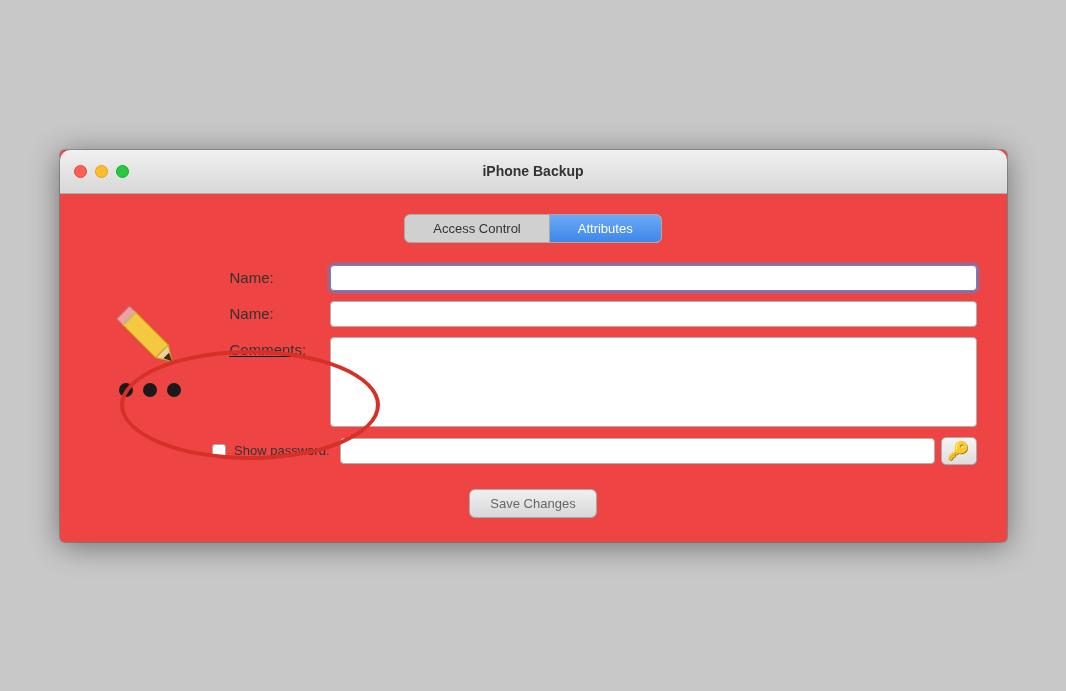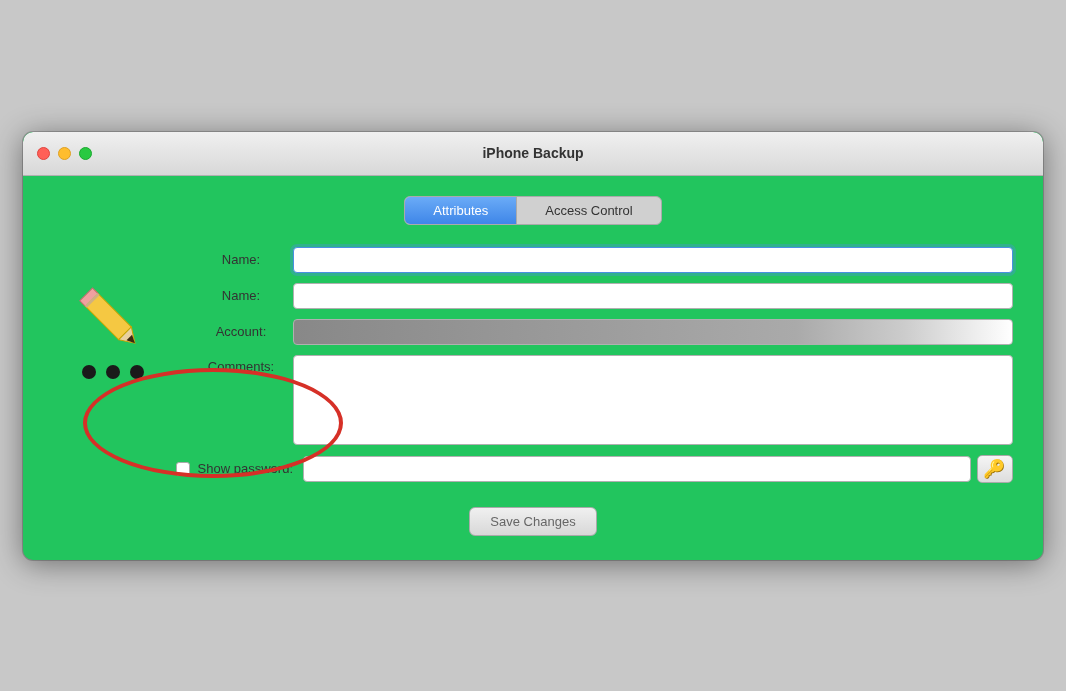--- a/index.html
+++ b/index.html
@@ -8,23 +8,23 @@
       background: #c8c8c8;
       display: flex;
       justify-content: center;
       align-items: center;
       width: 1066px;
       height: 691px;
       font-family: -apple-system, "Helvetica Neue", Arial, sans-serif;
     }
 
     .window {
-      width: 1020px;
-      background: #22c55e;
-      border-radius: 10px;
+      width: 947px;
+      background: #ef4444;
+      border-radius: 5px;
       box-shadow: 0 4px 30px rgba(0,0,0,0.45), 0 0 0 1px rgba(0,0,0,0.2);
       overflow: hidden;
     }
 
     .title-bar {
       background: linear-gradient(to bottom, #f0f0f0, #d8d8d8);
       height: 44px;
       display: flex;
       align-items: center;
       justify-content: center;
@@ -137,22 +137,22 @@
     }
 
     .form-row {
       display: flex;
       align-items: center;
       margin-bottom: 10px;
     }
 
     .form-label {
       width: 100px;
-      text-align: center;
-      font-size: 13px;
+      text-align: left;
+      font-size: 15px;
       color: #333;
       padding-right: 4px;
       flex-shrink: 0;
     }
 
     .form-input {
       flex: 1;
       height: 26px;
       border: 1px solid #b0b0b0;
       border-radius: 4px;
@@ -290,22 +290,22 @@
       <div class="tb-btn minimize"></div>
       <div class="tb-btn maximize"></div>
     </div>
     <span class="title-bar-title">iPhone Backup</span>
   </div>
 
   <div class="window-body">
 
     <div class="tab-bar">
       <div class="tab-group">
+        <button class="tab">Access Control</button>
         <button class="tab active">Attributes</button>
-        <button class="tab">Access Control</button>
       </div>
     </div>
 
     <div class="window-inner">
       <div class="content">
 
         <div class="icon-area">
           <svg class="pencil-icon" viewBox="0 0 80 80" xmlns="http://www.w3.org/2000/svg">
 
             <g transform="rotate(-45, 40, 40)">
@@ -330,27 +330,23 @@
           <div class="form-row">
             <label class="form-label">Name:</label>
             <input type="text" class="form-input focused" value="" style="">
           </div>
 
           <div class="form-row">
             <label class="form-label">Name:</label>
             <input type="text" class="form-input" value="" style="">
           </div>
 
-          <div class="form-row">
-            <label class="form-label">Account:</label>
-            <div class="account-input-blurred"></div>
-          </div>
-
-
-          <div class="form-row" style="align-items:flex-start;">
+
+
+          <div class="form-row" style="align-items:flex-start;text-decoration:underline;">
             <label class="form-label" style="padding-top:4px;">Comments:</label>
             <textarea class="comments-input" style=""></textarea>
           </div>
 
           <div class="password-row">
             <div class="show-password-label-group">
               <div class="checkbox"></div>
               <span class="show-password-text">Show password:</span>
             </div>
             <input type="password" class="password-input" value="" style="">

